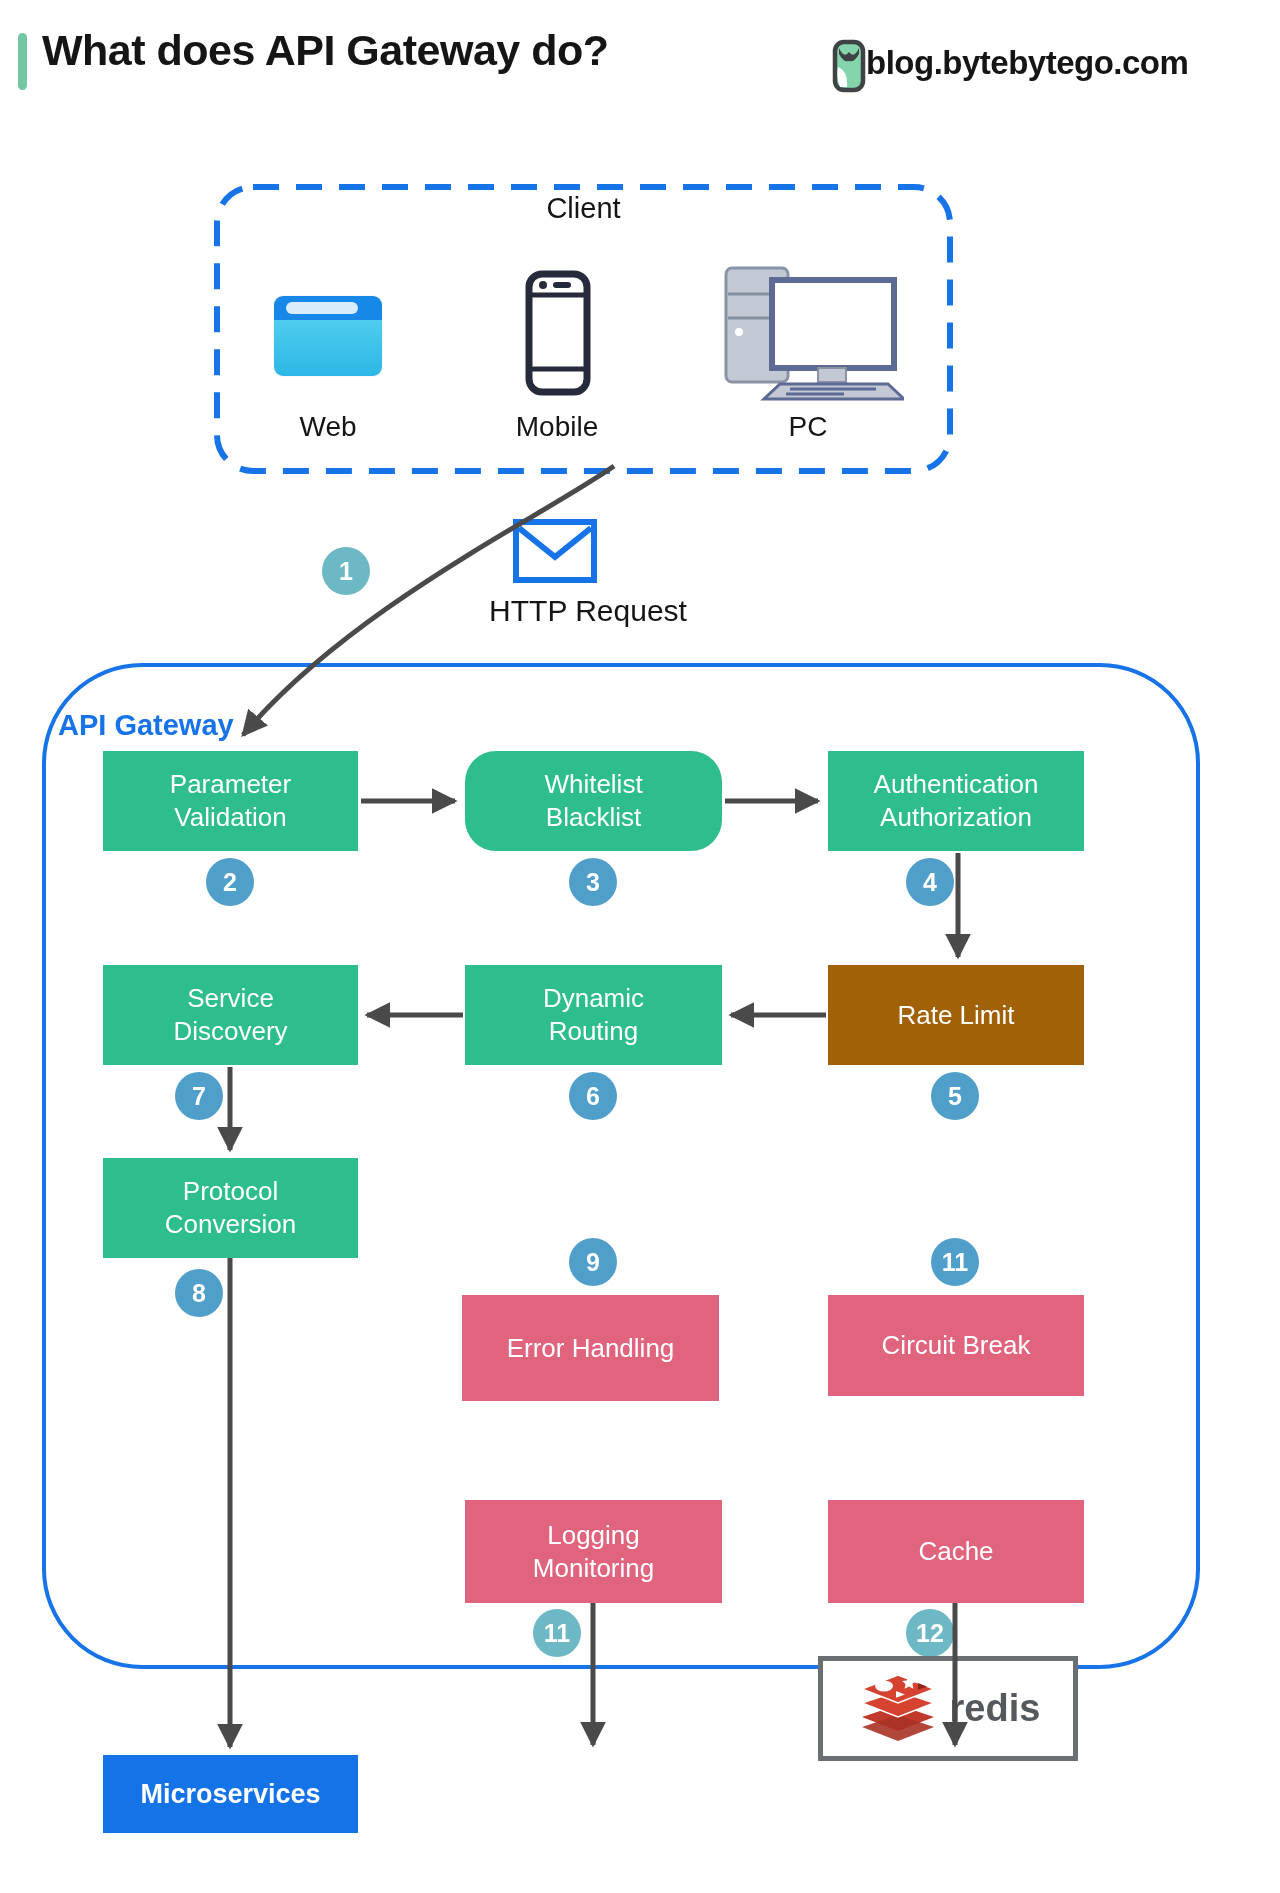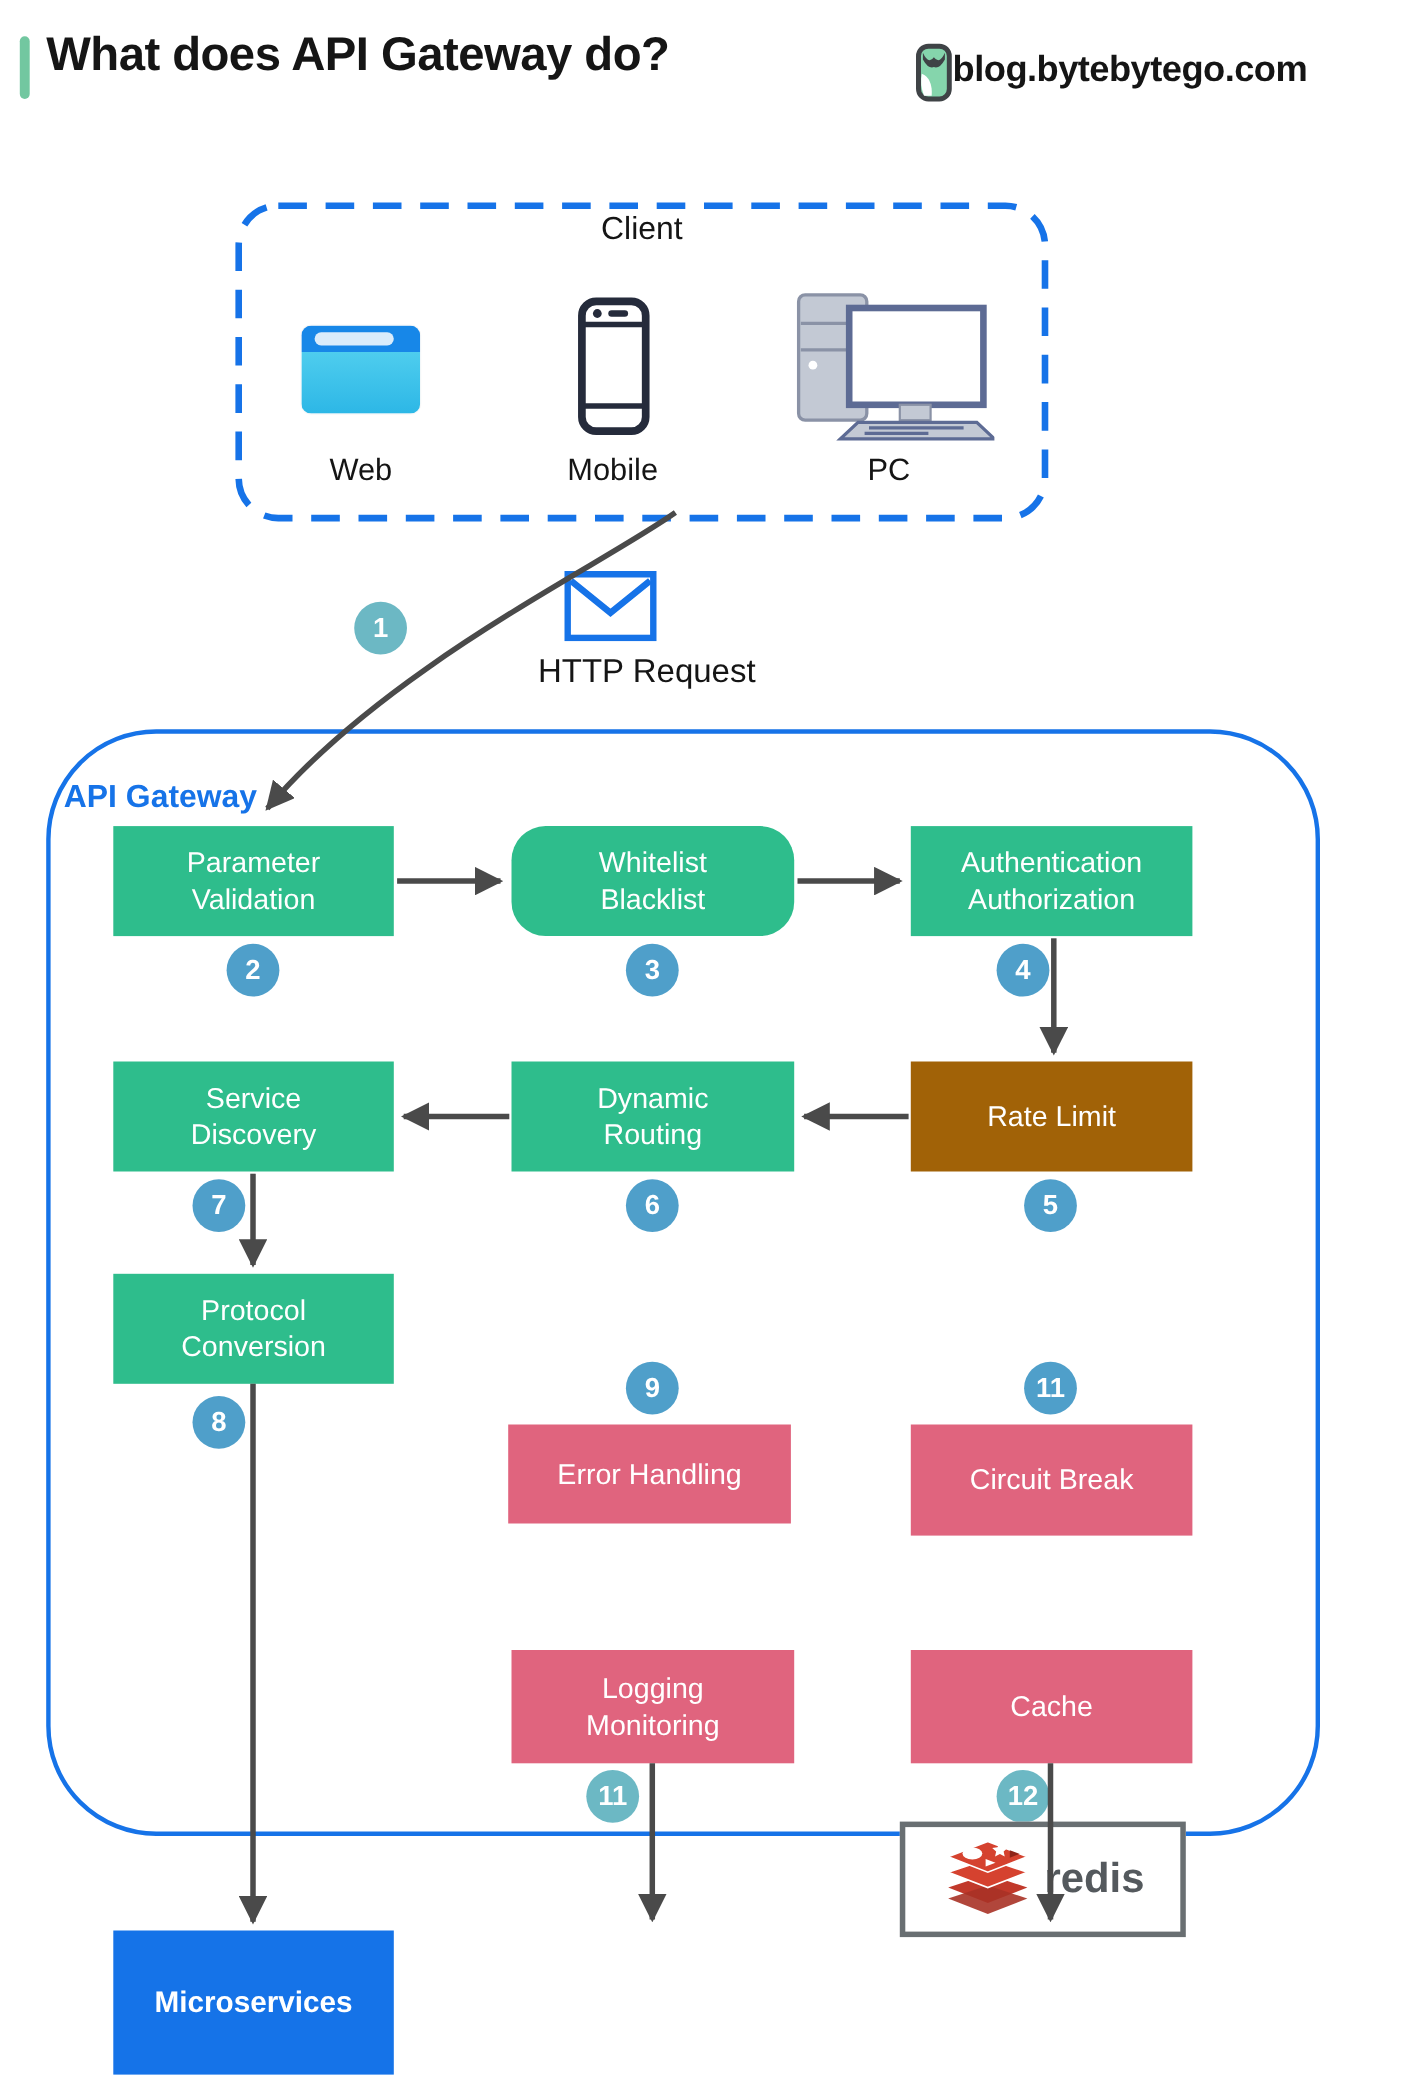--- a/index.html
+++ b/index.html
@@ -115,39 +115,39 @@
   <div class="abs node" style="left:828px;top:751px;width:256px;height:100px;background:#2ebd8c;">Authentication
 Authorization</div>
   <div class="abs node" style="left:828px;top:965px;width:256px;height:100px;background:#a16207;">Rate Limit</div>
   <div class="abs node" style="left:465px;top:965px;width:257px;height:100px;background:#2ebd8c;">Dynamic
 Routing</div>
   <div class="abs node" style="left:103px;top:965px;width:255px;height:100px;background:#2ebd8c;">Service
 Discovery</div>
   <div class="abs node" style="left:103px;top:1158px;width:255px;height:100px;background:#2ebd8c;">Protocol
 Conversion</div>
 
-  <div class="abs node" style="left:462px;top:1295px;width:257px;height:90px;background:#e0647e;">Error Handling</div>
+  <div class="abs node" style="left:462px;top:1295px;width:257px;height:106px;background:#e0647e;">Error Handling</div>
   <div class="abs node" style="left:828px;top:1295px;width:256px;height:101px;background:#e0647e;">Circuit Break</div>
   <div class="abs node" style="left:465px;top:1500px;width:257px;height:103px;background:#e0647e;">Logging
 Monitoring</div>
   <div class="abs node" style="left:828px;top:1500px;width:256px;height:103px;background:#e0647e;">Cache</div>
 
   <div class="abs badge" style="left:206px;top:858px;background:#4f9fca;">2</div>
   <div class="abs badge" style="left:569px;top:858px;background:#4f9fca;">3</div>
   <div class="abs badge" style="left:906px;top:858px;background:#4f9fca;">4</div>
   <div class="abs badge" style="left:931px;top:1072px;background:#4f9fca;">5</div>
   <div class="abs badge" style="left:569px;top:1072px;background:#4f9fca;">6</div>
   <div class="abs badge" style="left:175px;top:1072px;background:#4f9fca;">7</div>
   <div class="abs badge" style="left:175px;top:1269px;background:#4f9fca;">8</div>
   <div class="abs badge" style="left:569px;top:1238px;background:#4f9fca;">9</div>
   <div class="abs badge" style="left:931px;top:1238px;background:#4f9fca;">11</div>
   <div class="abs badge" style="left:533px;top:1609px;background:#6cb8c4;">11</div>
   <div class="abs badge" style="left:906px;top:1609px;background:#6cb8c4;">12</div>
 
-  <div class="abs bottom-node" style="left:103px;top:1755px;width:255px;height:131px;background:#1573e8;">
+  <div class="abs bottom-node" style="left:103px;top:1755px;width:255px;height:78px;background:#1573e8;">
     <span class="micro-text">Microservices</span>
   </div>
 
 
   <div class="abs plain-box" style="left:818px;top:1656px;width:250px;height:95px;">
     <span>
       <svg width="84" height="72" viewBox="0 0 84 72">
         <path d="M42 34 L78 46 L42 60 L6 46 Z" fill="#c1392b"></path>
         <path d="M42 44 L78 56 L42 70 L6 56 Z" fill="#a93226" opacity="0.9"></path>
         <path d="M42 20 L78 32 L42 46 L6 32 Z" fill="#d5422f" stroke="#ffffff" stroke-width="1.5"></path>

